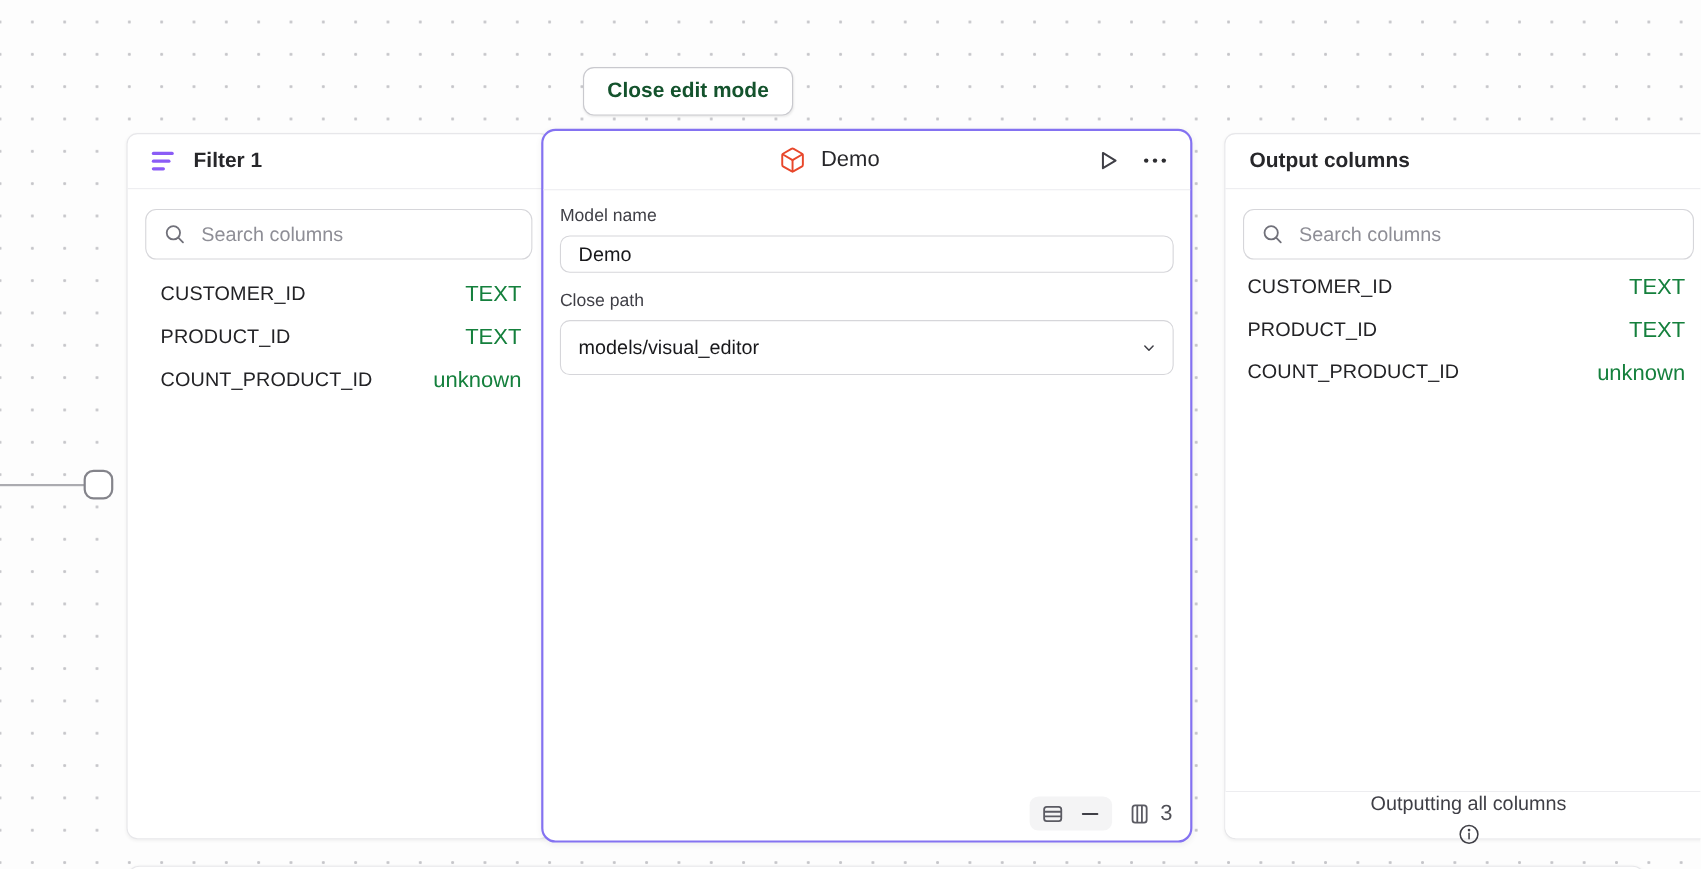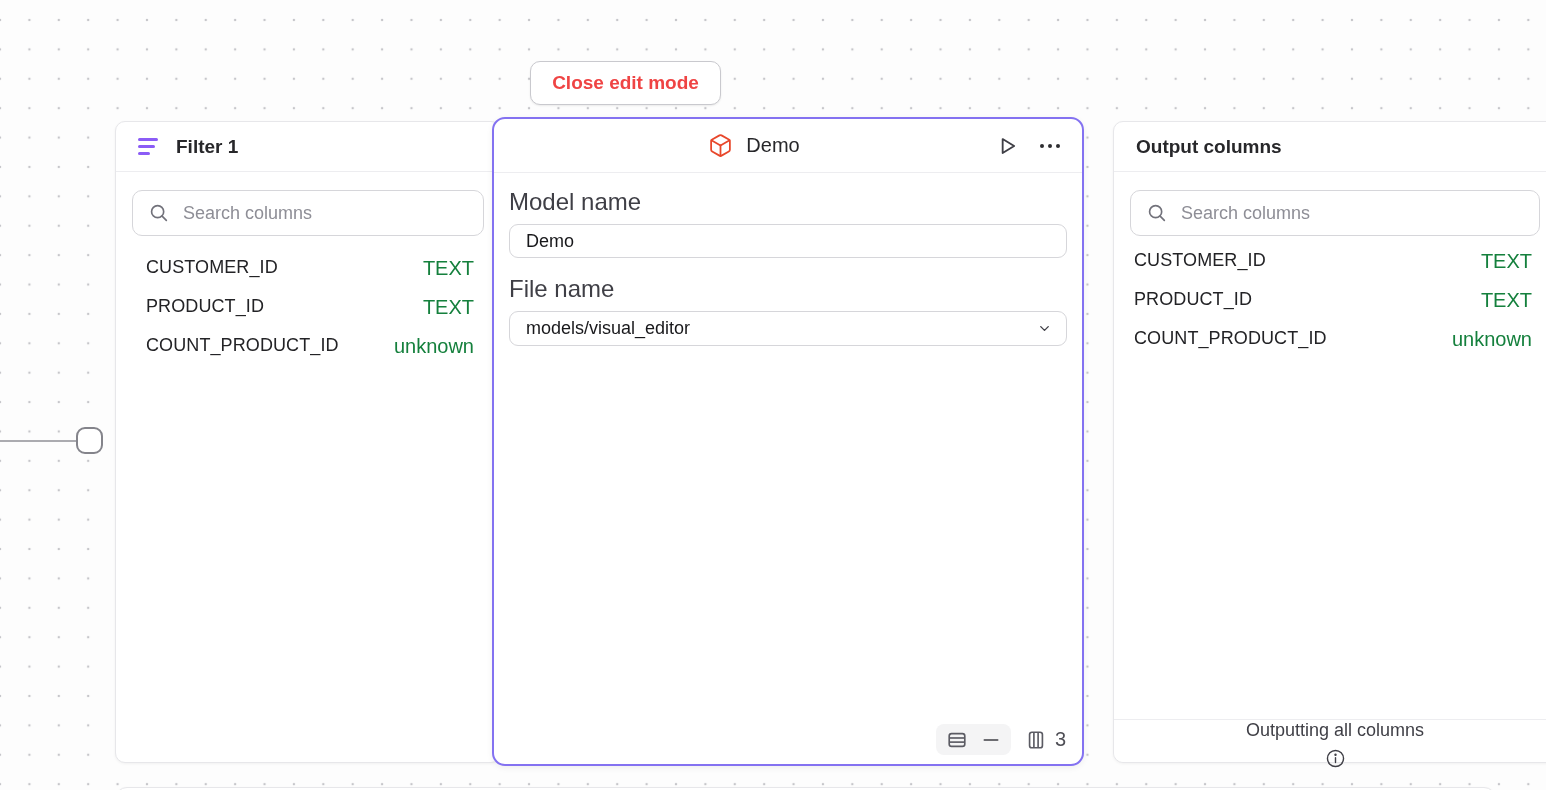--- a/index.html
+++ b/index.html
@@ -16,21 +16,21 @@
   .connector-handle {
     position:absolute; left:76px; top:427px; width:27px; height:27px;
     background:#fff; border:2px solid #84848b; border-radius:9px; cursor:pointer;
   }
   
   .close-btn {
     position:absolute; left:530px; top:61px; width:191px; height:44px;
     background:#fff; border:1px solid #c9c9ce; border-radius:10px;
     box-shadow:0 1px 2px rgba(0,0,0,.08);
     font-family:"Liberation Sans", sans-serif;
-    font-size:19px; font-weight:700; color:#ef4444; cursor:pointer;
+    font-size:19px; font-weight:700; color:#14532d; cursor:pointer;
   }
   
   .panel {
     position:absolute; background:#fff;
     border:1px solid #e7e7ea; border-radius:10px;
     box-shadow:0 1px 3px rgba(0,0,0,.05);
   }
   .panel-left  { left:115px;  top:121px; width:386px; height:642px; }
   .panel-right { left:1113px; top:121px; width:444px; height:642px; }
   .panel-mid   {
@@ -79,29 +79,29 @@
   .col-list.right-list { margin-top:14px; }
   .col-row {
     height:39px; display:flex; align-items:flex-start; justify-content:space-between;
     padding:0 26px 0 30px; cursor:pointer;
   }
   .panel-right .col-row { padding:0 24px 0 20px; }
   .col-name { font-size:18px; color:#232326; letter-spacing:.1px; }
   .col-type { font-size:20px; color:#15803d; }
   
   .mid-form { padding:15px 15px 0 15px; }
-  .field-label { display:block; font-size:24px; font-weight:500; color:#3f3f46; margin-bottom:8px; }
+  .field-label { display:block; font-size:16px; font-weight:500; color:#3f3f46; margin-bottom:8px; }
   .text-input {
     width:100%; height:34px; border:1px solid #d6d6da; border-radius:9px;
     font-family:"Liberation Sans", sans-serif; font-size:18px; font-weight:500;
     color:#18181b; padding:0 16px; outline:none; background:#fff;
   }
   .field-gap { height:17px; }
   .select-input {
-    width:100%; height:35px; border:1px solid #d6d6da; border-radius:9px;
+    width:100%; height:50px; border:1px solid #d6d6da; border-radius:9px;
     display:flex; align-items:center; justify-content:space-between;
     padding:0 14px 0 16px; cursor:pointer; background:#fff;
   }
   .select-value { font-size:18px; font-weight:500; color:#18181b; }
   
   .mid-footer {
     position:absolute; right:16px; bottom:9px;
     display:flex; align-items:center; gap:14px;
   }
   .view-toggle {
@@ -192,21 +192,21 @@
             </svg>
           </span>
         </button>
       </div>
     </header>
 
     <div class="mid-form">
       <label class="field-label">Model name</label>
       <input class="text-input" value="Demo" style="">
       <div class="field-gap"></div>
-      <label class="field-label">File name</label>
+      <label class="field-label">Close path</label>
       <div class="select-input">
         <span class="select-value">models/visual_editor</span>
         <span>
           <svg width="15" height="15" viewBox="0 0 24 24" fill="none" stroke="#3f3f46" stroke-width="2.2" stroke-linecap="round" stroke-linejoin="round">
             <polyline points="6 9 12 15 18 9"></polyline>
           </svg>
         </span>
       </div>
     </div>
 

